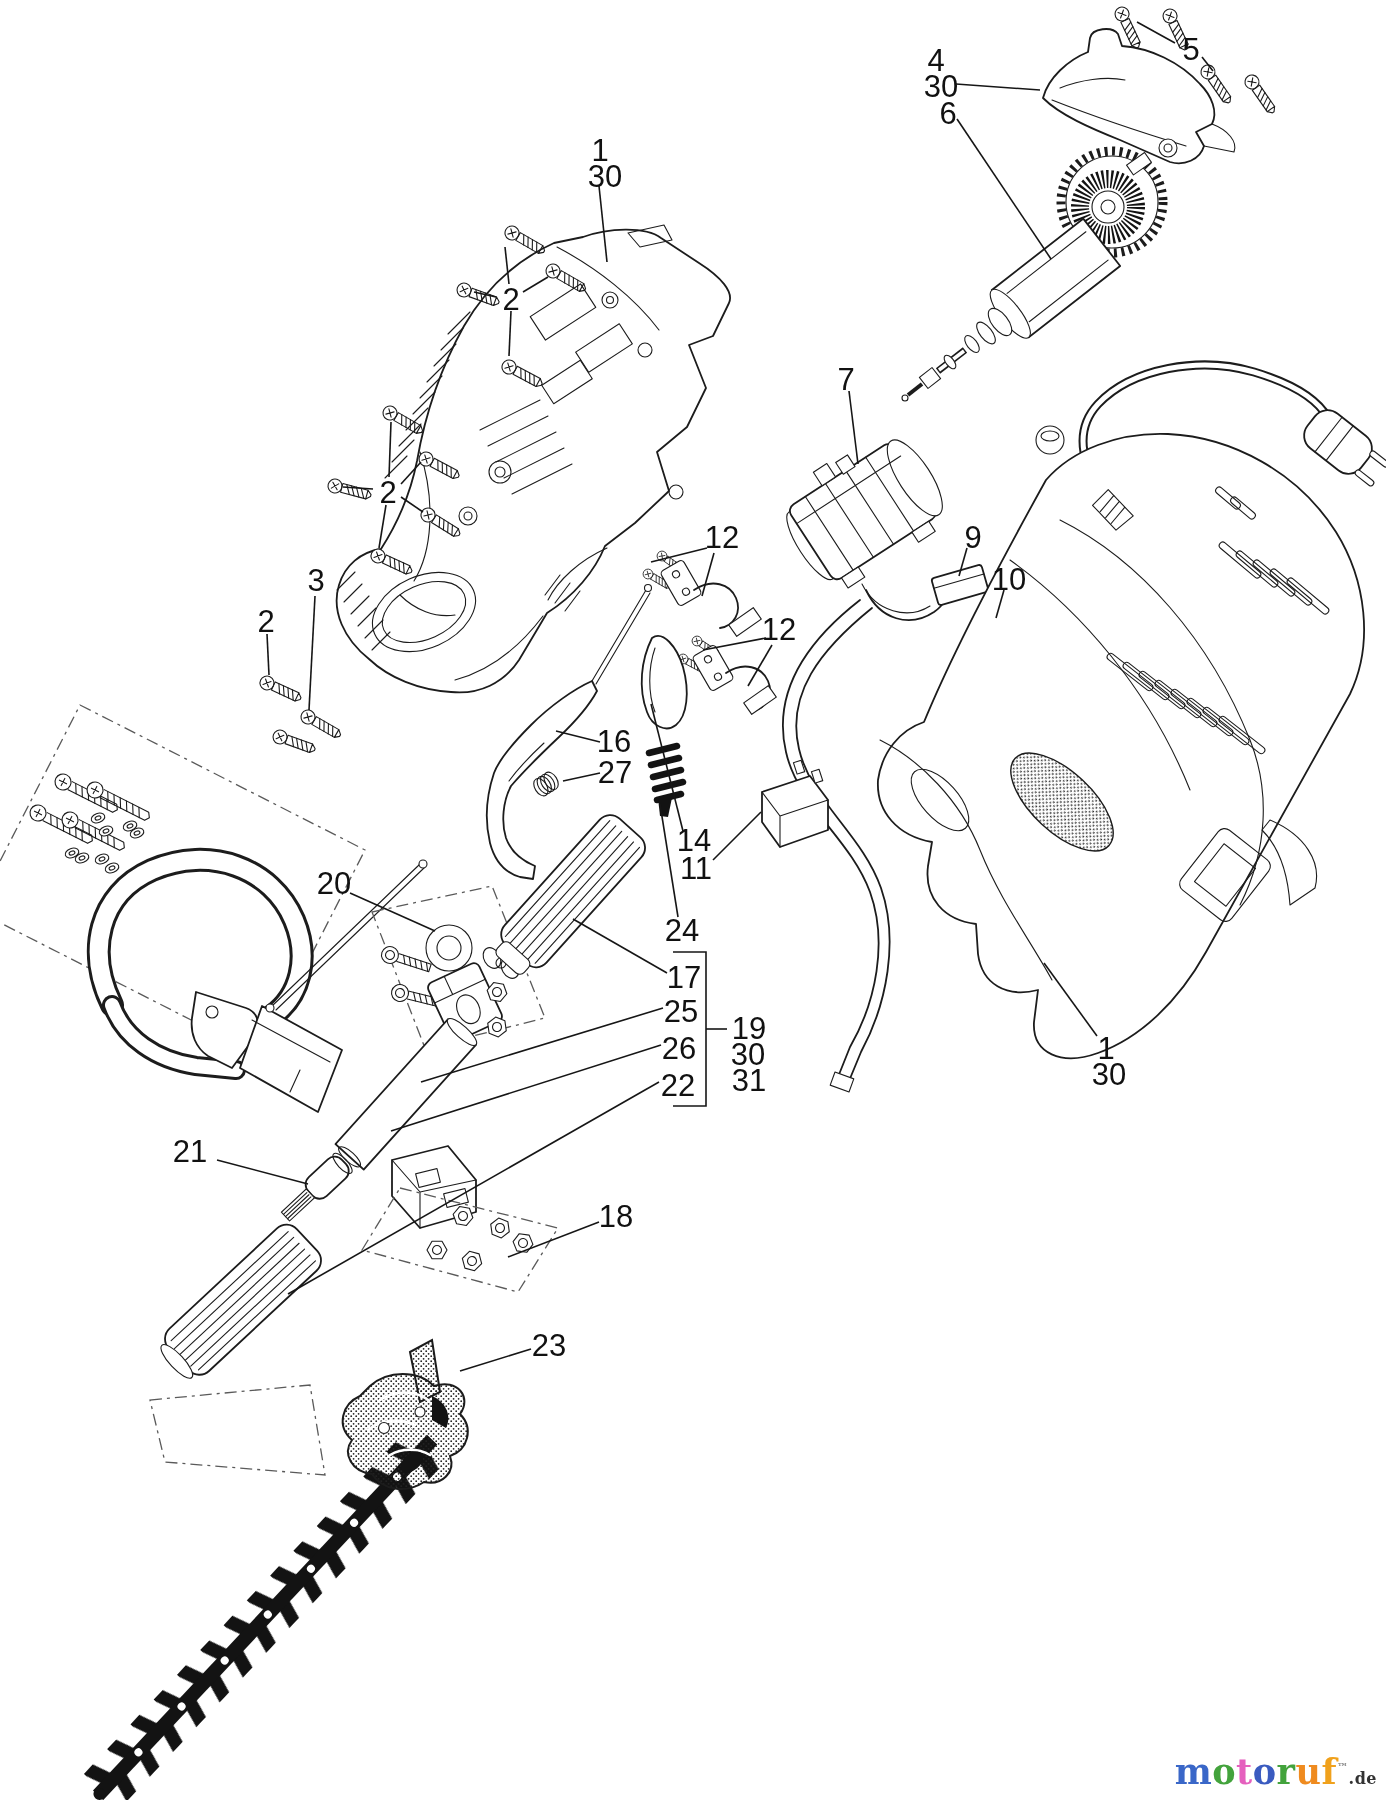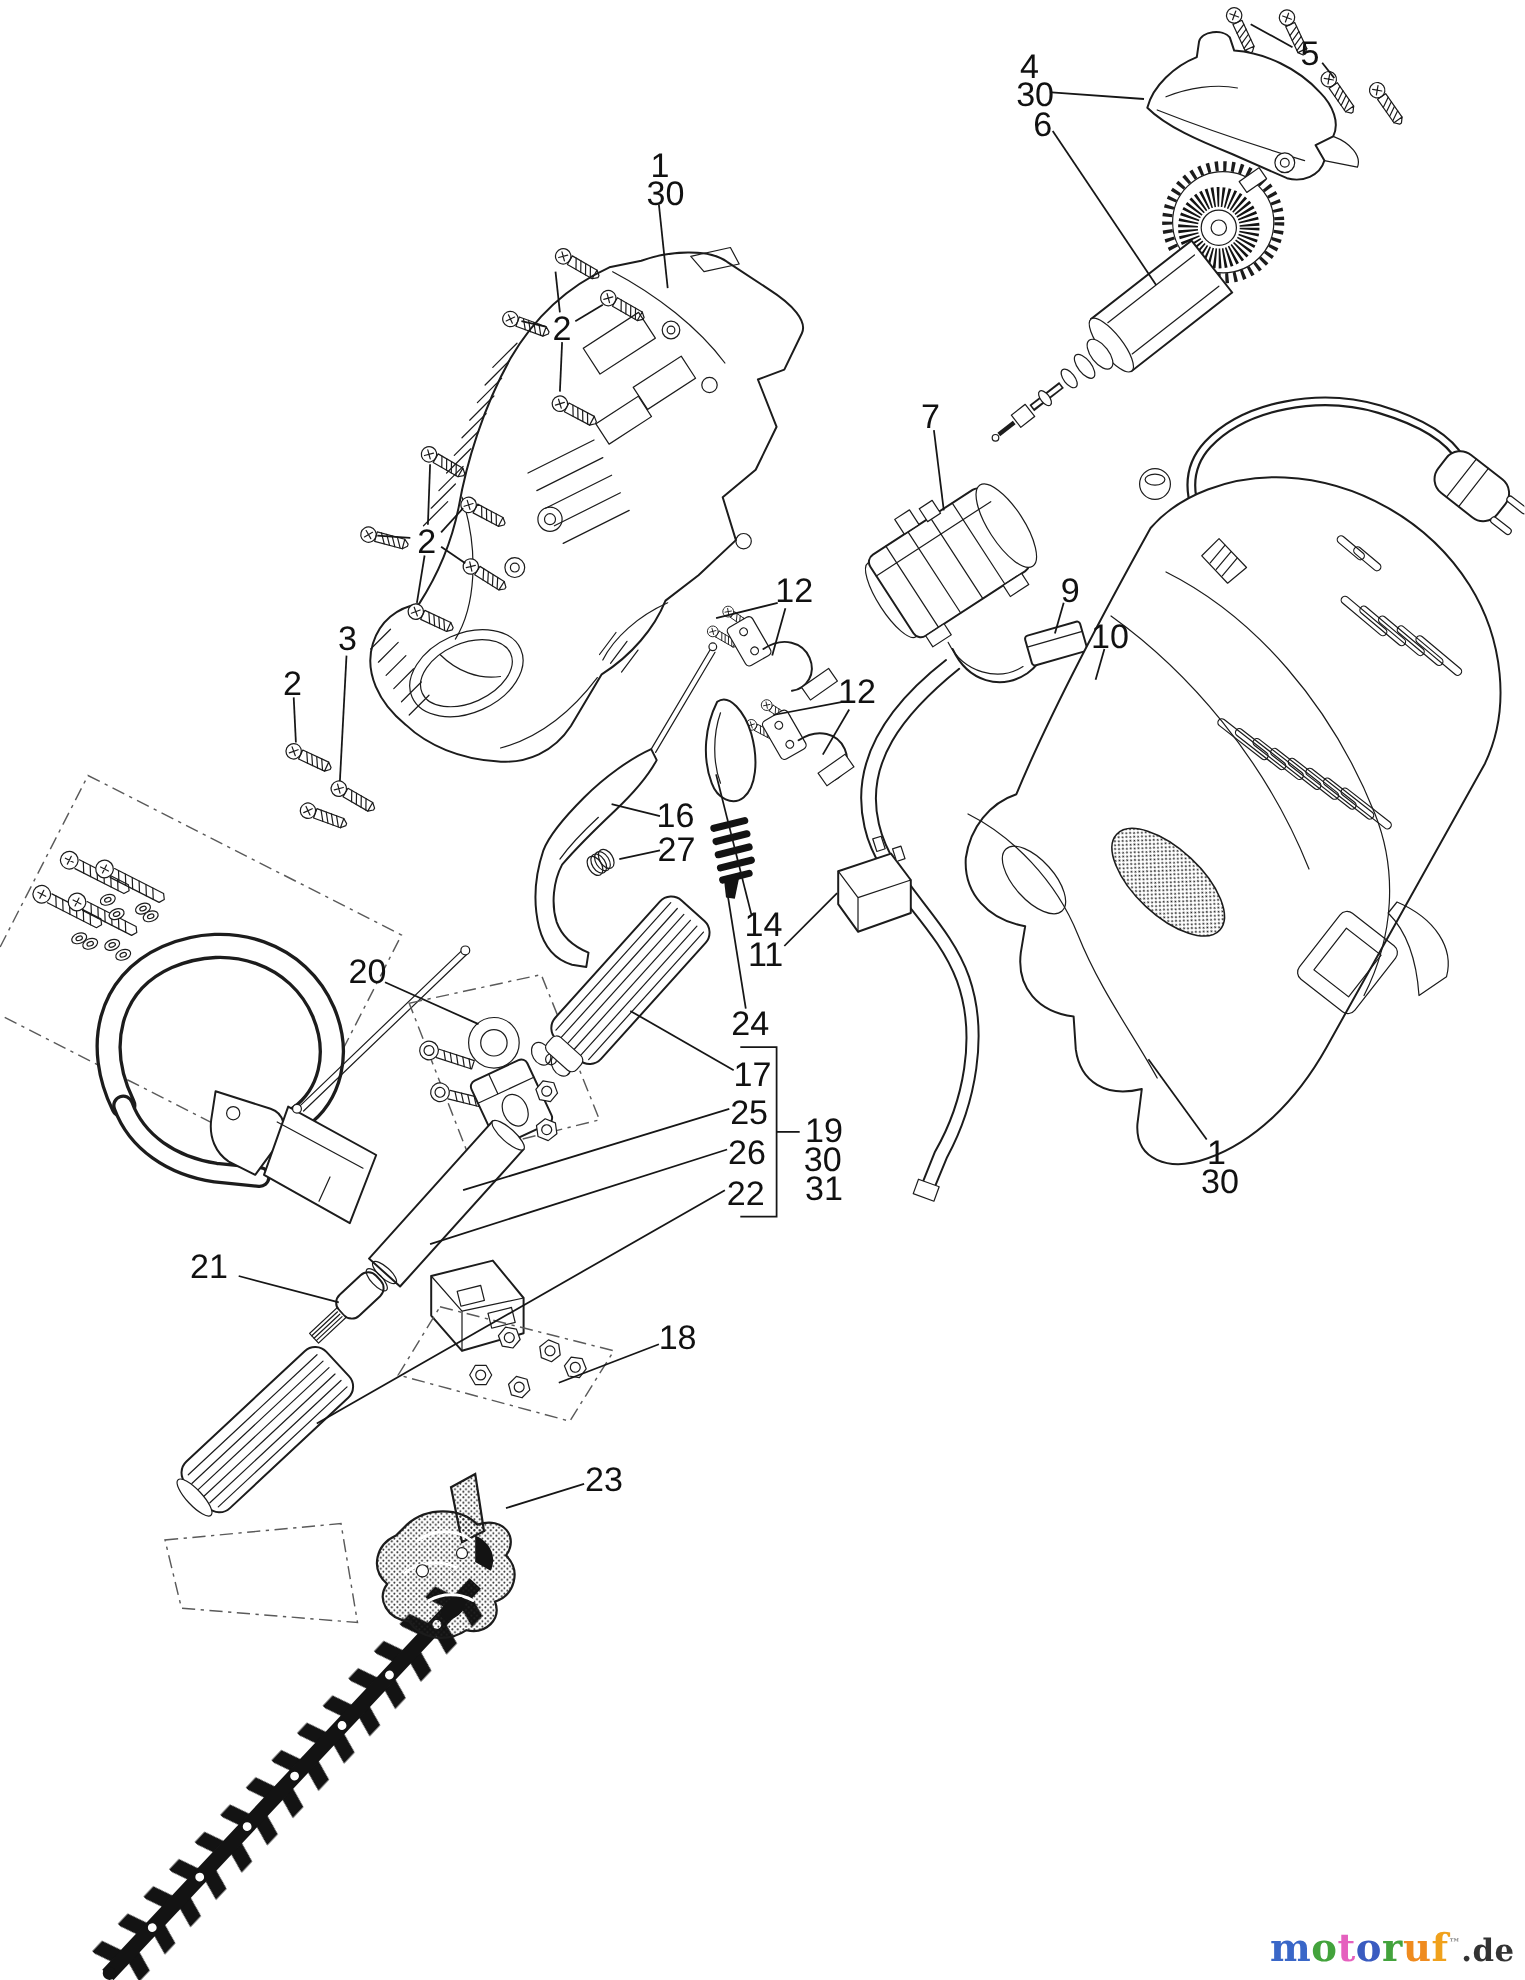--- a/index.html
+++ b/index.html
@@ -11,21 +11,21 @@
   .lnf {stroke:#1c1c1c;fill:#ffffff;stroke-width:1.8;stroke-linejoin:round;}
   .lnf2{stroke:#1c1c1c;fill:#ffffff;stroke-width:1.1;stroke-linejoin:round;}
   .dk  {fill:#131313;stroke:none;}
   .wht {stroke:#ffffff;fill:none;stroke-width:2.6;stroke-linecap:round;}
   .ldr {stroke:#161616;stroke-width:1.6;fill:none;}
   .dash{stroke:#5a5a5a;stroke-width:1.3;fill:none;stroke-dasharray:12 5 3 5;}
   .callout{font-family:"Liberation Sans",sans-serif;font-size:31px;fill:#111;}
   #logo{position:absolute;right:9px;bottom:11px;font-family:"DejaVu Serif",serif;
         font-weight:bold;font-size:35px;line-height:1;letter-spacing:.5px;white-space:nowrap;}
   #logo .tm{font-size:11px;vertical-align:super;color:#888;}
-  #logo .tld{font-size:28px;font-weight:bold;}
+  #logo .tld{font-size:16px;font-weight:bold;}
 </style>
 </head>
 <body>
 
 <div id="stage">
 <svg viewBox="0 0 1386 1800" width="1386" height="1800">
 <defs>
   <pattern id="stip" width="5" height="5" patternUnits="userSpaceOnUse">
     <circle cx="1.2" cy="1.2" r="0.9" fill="#222"></circle>
           <circle cx="3.6" cy="3.8" r="0.9" fill="#222"></circle>

